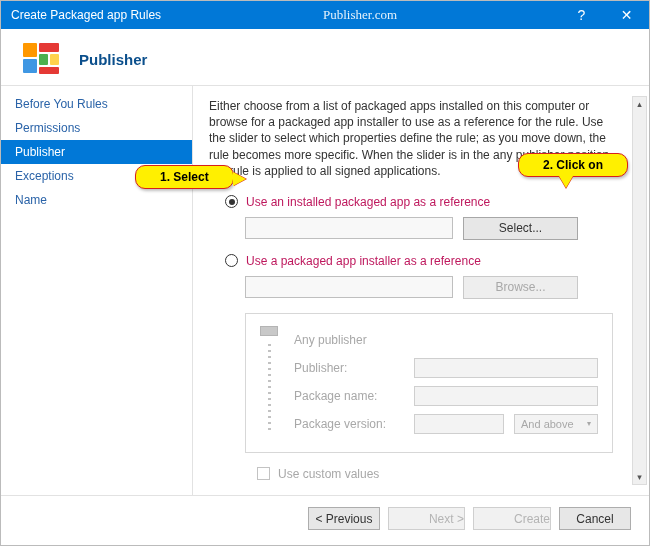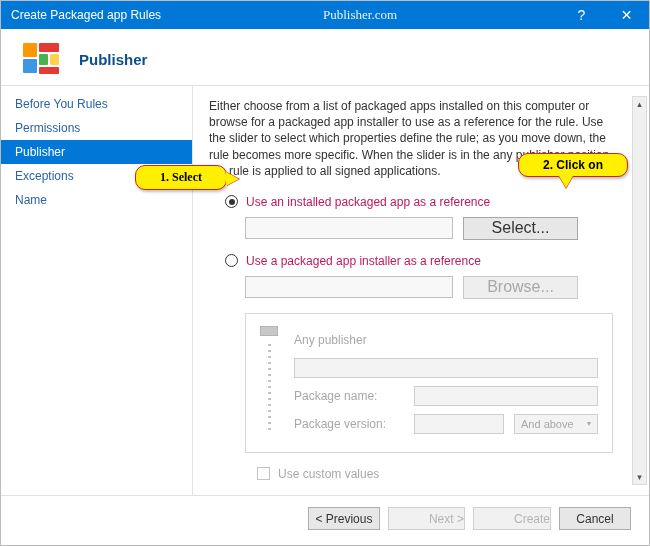--- a/index.html
+++ b/index.html
@@ -130,21 +130,21 @@
     border: 1px solid #bfbfbf;
     background: #f8f8f8;
     flex:1;
     max-width: 208px;
   }
   .btn {
     height: 23px;
     border: 1px solid #a7a7a7;
     background: #e7e7e7;
     min-width: 115px;
-    font-size: 16px;
+    font-size: 12px;
     color:#333;
     display:flex; align-items:center; justify-content:center;
   }
   .btn.disabled {
     color:#a8a8a8;
     background:#eeeeee;
     border-color:#c9c9c9;
   }
   
   .slider-panel {
@@ -224,21 +224,21 @@
     font-weight:600;
     color:#000;
     box-shadow: 1px 2px 3px rgba(0,0,0,0.25);
     z-index: 50;
   }
   .anno::after {
     content:"";
     position:absolute;
     width: 0; height:0;
   }
-  .anno.a1 { left: 134px; top: 164px; font-family: Liberation Serif, serif; }
+  .anno.a1 { left: 134px; top: 164px; }
   .anno.a1::after {
     right:-13px; top:6px;
     border-top:7px solid transparent;
     border-bottom:7px solid transparent;
     border-left:13px solid #fff000;
     filter: drop-shadow(1px 0 0 #d6201e);
   }
   .anno.a2 { left: 517px; top: 152px; }
   .anno.a2::after {
     left: 40px; bottom:-12px;
@@ -308,20 +308,21 @@
     <div class="slider-panel">
       <div class="slider-col">
         <div class="slider-thumb"></div>
         <div class="slider-track"></div>
       </div>
       <div class="slider-rows">
         <div class="srow">
             <span class="lab">Any publisher</span>
           </div>
         <div class="srow">
+          <span class="lab">Publisher:</span>
           <div class="tf"></div>
         </div>
         <div class="srow">
           <span class="lab">Package name:</span>
           <div class="tf"></div>
         </div>
         <div class="srow">
           <span class="lab">Package version:</span>
           <div class="tf" style="max-width:115px"></div>
           <div class="sel">

